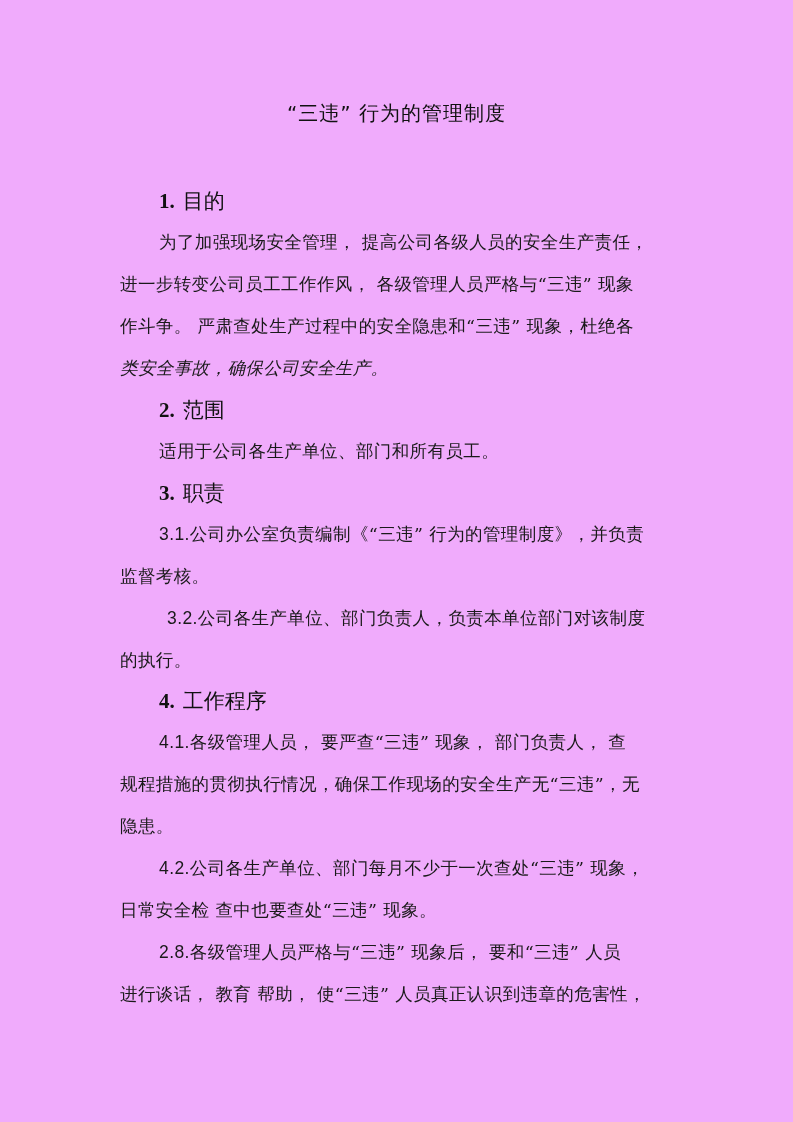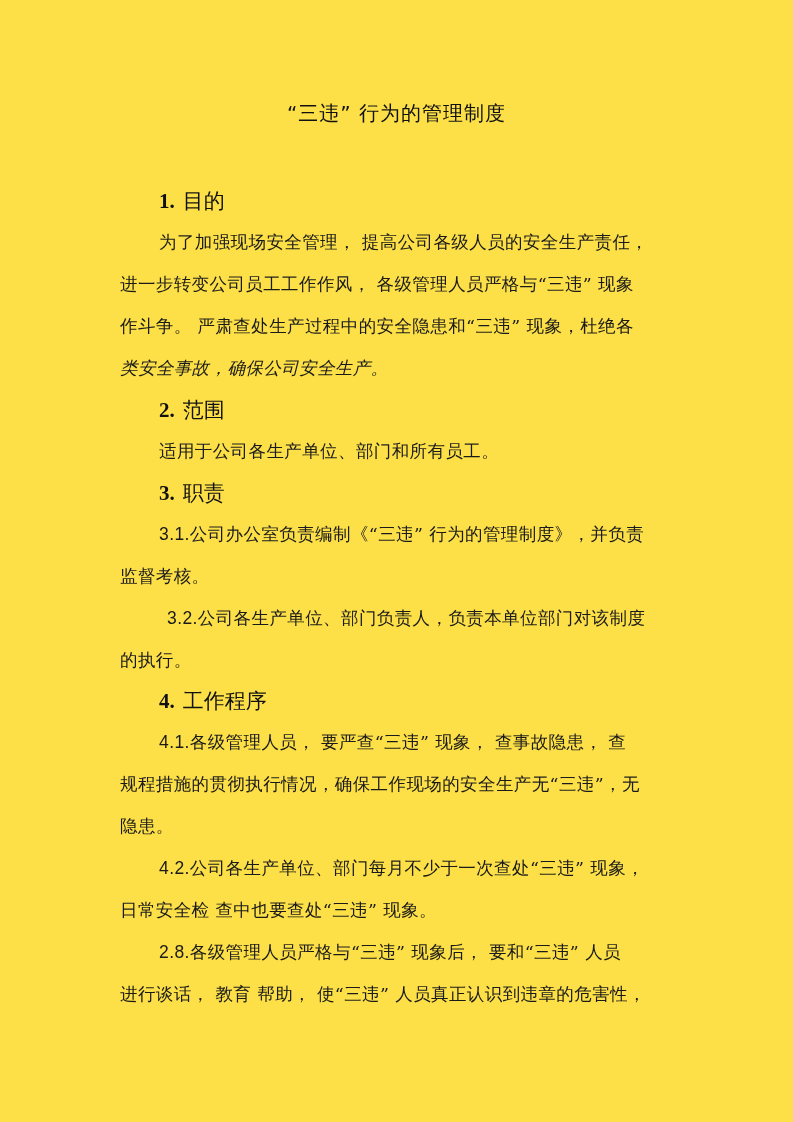--- a/index.html
+++ b/index.html
@@ -14,21 +14,21 @@
       overflow: hidden;
       font-family: "DejaVu Serif", "Liberation Serif", serif;
       color: #1a1a1a;
     }
     .page {
       position: absolute;
       left: 0;
       top: 0;
       width: 793px;
       height: 1122px;
-      background: #fde047;
+      background: #f0abfc;
     }
     .title {
       position: absolute;
       top: 100px;
       left: 0;
       width: 793px;
       text-align: center;
       font-size: 20px;
       font-family: "DejaVu Sans", "Liberation Sans", sans-serif;
       color: #111;
@@ -92,21 +92,21 @@
   <div class="line" style="top:564px;">监督考核。</div>
   <div class="line" style="top:606px; left:167px; width:509px;">
     <span class="num-inline">3.2.</span><span>公司各生产单位、部门负责人，负责本单位部门对该制度</span>
   </div>
   <div class="line" style="top:648px;">的执行。</div>
 
   <div class="heading" style="top:689px;">
     <span class="num">4.</span><span class="txt">工作程序</span>
   </div>
   <div class="line" style="top:730px; left:159px; width:517px;">
-    <span class="num-inline">4.1.</span><span>各级管理人员，  要严查“三违”  现象，  查事故隐患，  查</span>
+    <span class="num-inline">4.1.</span><span>各级管理人员，  要严查“三违”  现象，  部门负责人，  查</span>
   </div>
   <div class="line" style="top:772px;">规程措施的贯彻执行情况，确保工作现场的安全生产无“三违”，无</div>
   <div class="line" style="top:814px;">隐患。</div>
 
   <div class="line" style="top:856px; left:159px; width:517px;">
     <span class="num-inline">4.2.</span><span>公司各生产单位、部门每月不少于一次查处“三违”  现象，</span>
   </div>
   <div class="line" style="top:898px;">日常安全检  查中也要查处“三违”  现象。</div>
 
   <div class="line" style="top:940px; left:159px; width:517px;">

